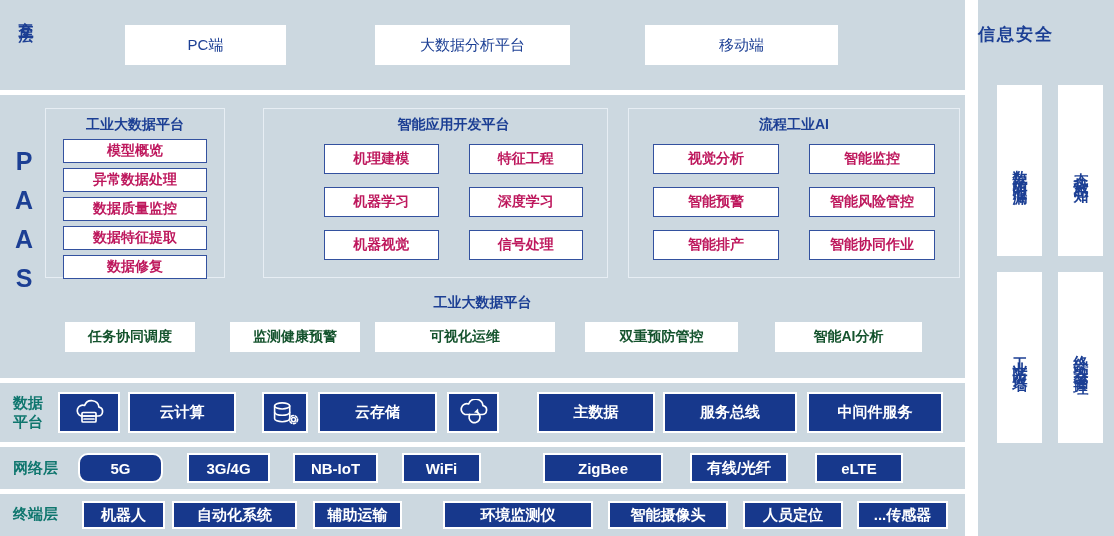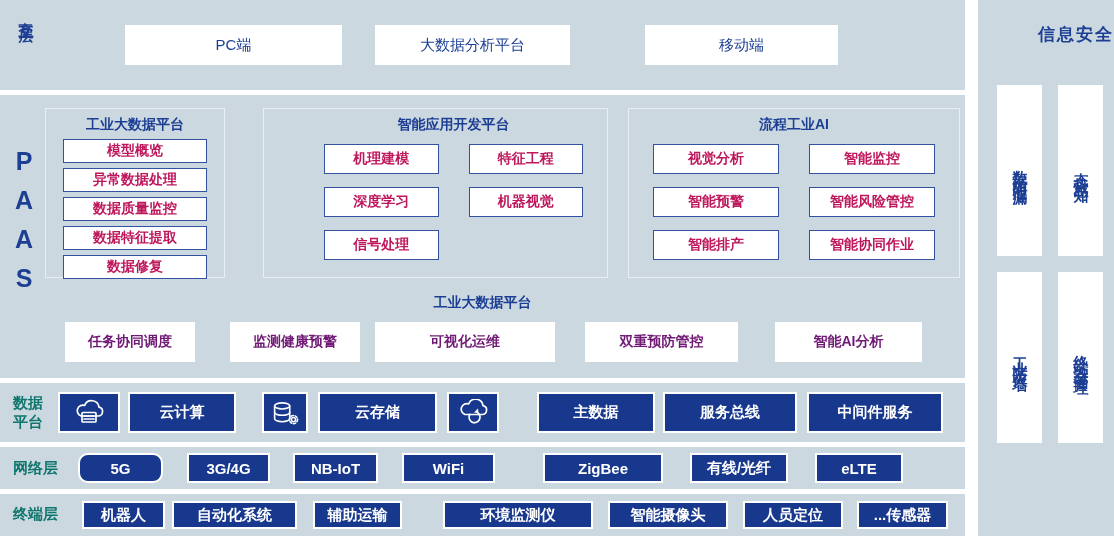--- a/index.html
+++ b/index.html
@@ -30,39 +30,39 @@
 
   .group { position:absolute; top:13px; height:170px; border:1px solid #e7eef4; }
   .group-title { margin-top:7px; text-align:center; color:#1c3f94; font-weight:bold; font-size:14px; }
   .stack { display:flex; flex-direction:column; gap:5px; padding:5px 17px 0; }
   .stack .bbox { height:24px; }
   .grid { display:grid; grid-template-columns:1fr 1fr; gap:13px 30px; padding:10px 24px 0; }
   .grid .bbox { height:30px; }
   .bbox { background:#fff; border:1.5px solid #33519f; color:#be185d; display:flex; align-items:center; justify-content:center; font-size:14px;font-weight:bold; }
 
   .subtitle { position:absolute; top:199px; left:0; width:100%; text-align:center; color:#1c3f94; font-weight:bold; font-size:14px; }
-  .bottom-btn { position:absolute; top:227px; height:40px; background:#fff; color:#701a75; font-weight:bold; font-size:14px; display:flex; align-items:center; justify-content:center; }
+  .bottom-btn { position:absolute; top:227px; height:30px; background:#fff; color:#14532d; font-weight:bold; font-size:14px; display:flex; align-items:center; justify-content:center; }
 
   .dbox { position:absolute; background:#17388c; border:2px solid #ffffff; color:#fff; font-weight:bold; font-size:15px; display:flex; align-items:center; justify-content:center; }
   #band-data .dbox { top:9px; height:41px; }
   #band-network .dbox { top:6px; height:30px; }
   #band-terminal .dbox { top:7px; height:28px; }
   .dbox svg { display:block; }
 
   .vbox { position:absolute; width:45px; height:171px; background:#fff; color:#1c3f94; font-weight:bold; font-size:15px; letter-spacing:5px; writing-mode:vertical-rl; text-orientation:upright; display:flex; align-items:center; justify-content:center; }
-  #security-panel .panel-title { margin-top:23px; text-align:right; color:#1c3f94; font-weight:bold; font-size:17px; letter-spacing:2px; }
+  #security-panel .panel-title { margin-top:23px; text-align:left; color:#1c3f94; font-weight:bold; font-size:17px; letter-spacing:2px; }
 </style>
 </head>
 <body>
 
 <div id="root">
 
   <div class="band" id="band-interaction">
     <div class="vlabel">交互层</div>
-    <div class="wbox" style="left:125px;width:217px;">PC端</div>
+    <div class="wbox" style="left:125px;width:161px;">PC端</div>
     <div class="wbox" style="left:375px;width:195px;">大数据分析平台</div>
     <div class="wbox" style="left:645px;width:193px;">移动端</div>
   </div>
 
   <div class="band" id="band-paas">
     <div class="vlabel">PAAS</div>
 
     <div class="group" style="left:45px;width:180px;">
       <div class="group-title">工业大数据平台</div>
       <div class="stack">
@@ -72,20 +72,21 @@
         <div class="bbox">数据特征提取</div>
         <div class="bbox">数据修复</div>
       </div>
     </div>
 
     <div class="group" style="left:263px;width:345px;padding-left:36px;">
       <div class="group-title">智能应用开发平台</div>
       <div class="grid">
         <div class="bbox">机理建模</div>
         <div class="bbox">特征工程</div>
+        <div class="bbox">机器学习</div>
         <div class="bbox">深度学习</div>
         <div class="bbox">机器视觉</div>
         <div class="bbox">信号处理</div>
       </div>
     </div>
 
     <div class="group" style="left:628px;width:332px;">
       <div class="group-title">流程工业AI</div>
       <div class="grid">
         <div class="bbox">视觉分析</div>
@@ -139,21 +140,21 @@
     <div class="dbox" style="left:537px;width:118px;">主数据</div>
     <div class="dbox" style="left:663px;width:134px;">服务总线</div>
     <div class="dbox" style="left:807px;width:136px;">中间件服务</div>
   </div>
 
   <div class="band" id="band-network">
     <div class="hlabel">网络层</div>
     <div class="dbox" style="left:78px;width:85px;border-radius:10px;">5G</div>
     <div class="dbox" style="left:187px;width:83px;">3G/4G</div>
     <div class="dbox" style="left:293px;width:85px;">NB-IoT</div>
-    <div class="dbox" style="left:402px;width:93px;">WiFi</div>
+    <div class="dbox" style="left:402px;width:79px;">WiFi</div>
     <div class="dbox" style="left:543px;width:120px;">ZigBee</div>
     <div class="dbox" style="left:690px;width:98px;">有线/光纤</div>
     <div class="dbox" style="left:815px;width:88px;">eLTE</div>
   </div>
 
   <div class="band" id="band-terminal">
     <div class="hlabel">终端层</div>
     <div class="dbox" style="left:82px;width:83px;">机器人</div>
     <div class="dbox" style="left:172px;width:125px;">自动化系统</div>
     <div class="dbox" style="left:313px;width:89px;">辅助运输</div>

